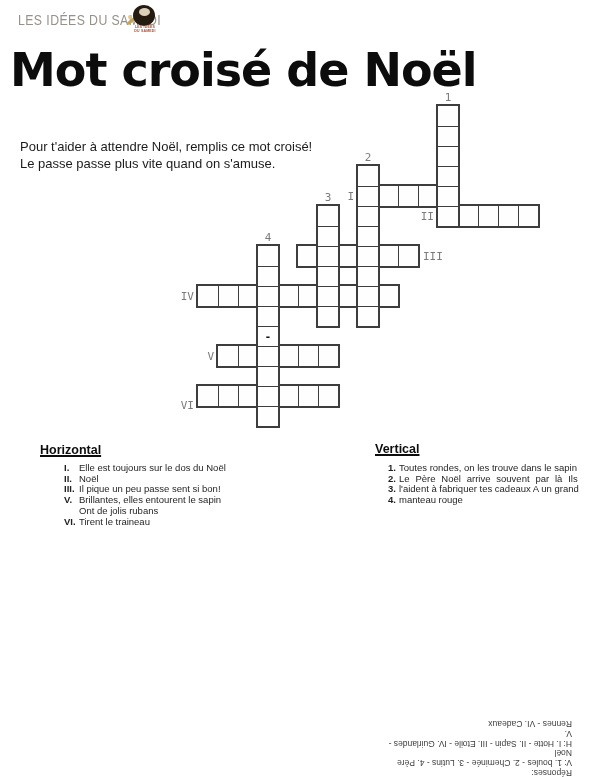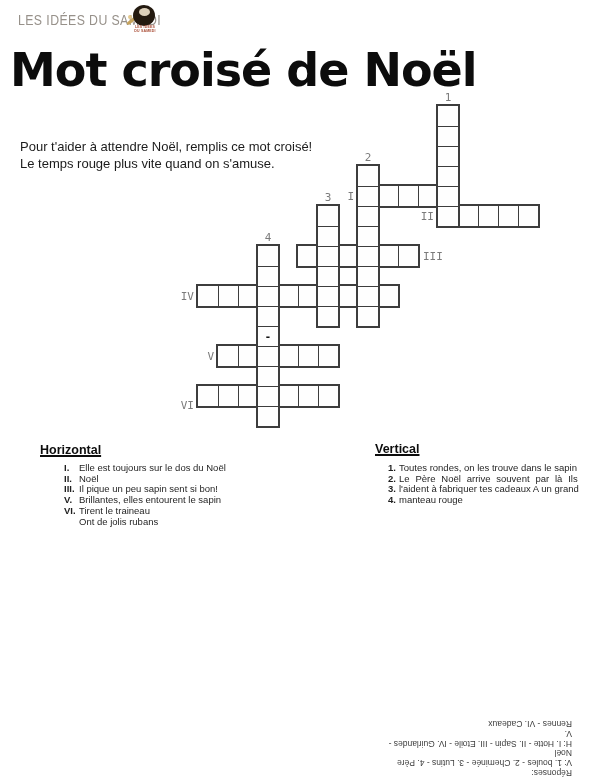--- a/index.html
+++ b/index.html
@@ -113,21 +113,21 @@
   <span class="face"></span>
   <span class="cap">
     <span>LES IDÉES</span><br>
     <span>DU SAMEDI</span>
   </span>
 </div>
 <div id="title">Mot croisé de Noël</div>
 
 <div id="intro">
   <div>Pour t'aider à attendre Noël, remplis ce mot croisé!</div>
-  <div>Le temps rouge plus vite quand on s'amuse.</div>
+  <div>Le passe passe plus vite quand on s'amuse.</div>
 </div>
 
 <div id="grid">
     <div class="word h" style="left: 356px; top: 184px;">
       <div class="cell"></div>
       <div class="cell"></div>
       <div class="cell"></div>
       <div class="cell"></div>
       <div class="cell"></div>
     </div>
@@ -229,33 +229,33 @@
     <div class="clue-item">
       <span class="num">I.</span>
       <span class="txt">Elle est toujours sur le dos du Noël</span>
     </div>
     <div class="clue-item">
       <span class="num">II.</span>
       <span class="txt">Noël</span>
     </div>
     <div class="clue-item">
       <span class="num">III.</span>
-      <span class="txt">Il pique un peu sapin sent si bon!</span>
+      <span class="txt">Il pique un peu passe sent si bon!</span>
     </div>
     <div class="clue-item">
       <span class="num">V.</span>
       <span class="txt">Brillantes, elles entourent le sapin</span>
     </div>
     <div class="clue-item">
+      <span class="num"></span>
+      <span class="txt">Ont de jolis rubans</span>
+    </div>
+    <div class="clue-item">
       <span class="num">VI.</span>
       <span class="txt">Tirent le traineau</span>
-    </div>
-    <div class="clue-item">
-      <span class="num"></span>
-      <span class="txt">Ont de jolis rubans</span>
     </div>
   </div>
 
 <div class="clue-head" style="left:375px; top:442px;">Vertical</div>
 <div id="vclues" class="clue-list" style="left:388px; top:463px; width:192px;">
     <div class="clue-item">
       <span class="num">1.</span>
       <span class="txt">Toutes rondes, on les trouve dans le sapin</span>
     </div>
     <div class="clue-item">

